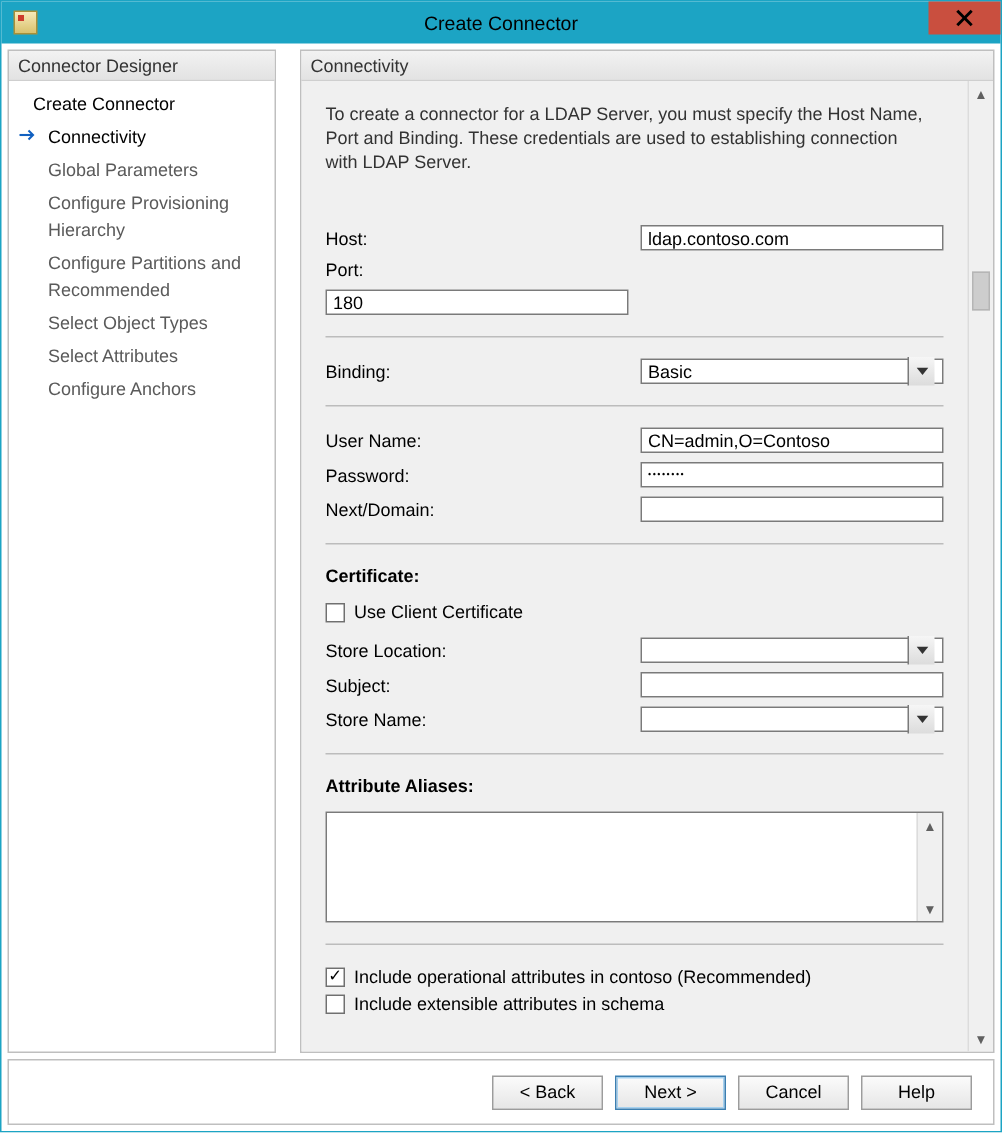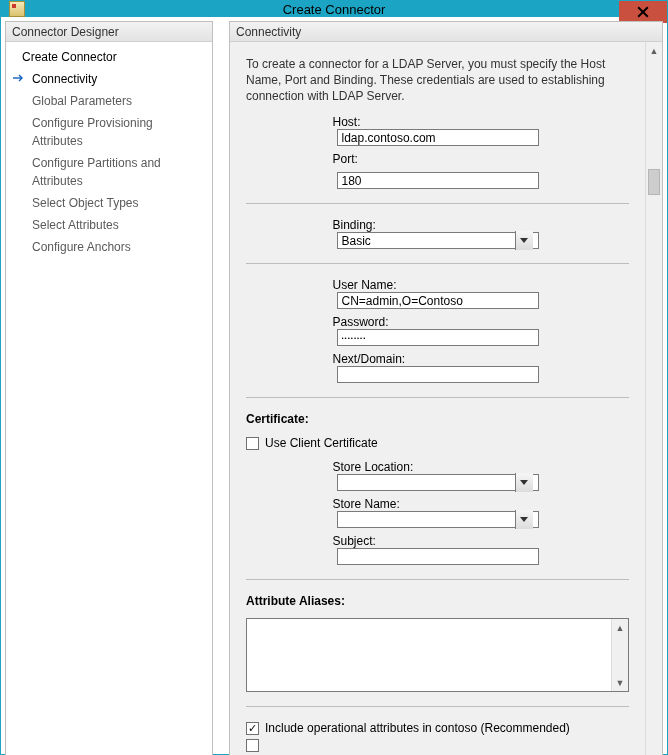--- a/index.html
+++ b/index.html
@@ -139,28 +139,27 @@
   .scroll-track { flex:1; position:relative; }
   .scroll-thumb {
     position:absolute; left:2px; right:2px;
     top:110px; height:26px;
     background:#cdcdcd;
     border:1px solid #b5b5b5;
   }
   .intro {
     color:#333;
     line-height:16px;
-    margin-bottom:11px;
+    margin-bottom:34px;
     padding-right:6px;
   }
   .field-row {
     display:flex;
     align-items:center;
     margin-bottom:6px;
-    flex-direction:column;
   }
   .field-label {
     width:210px;
     color:#000;
   }
   .text-input, .dropdown, .combo {
     height:17px;
     border:1px solid #7a7a7a;
     background:#fff;
     font-family:inherit;
@@ -265,22 +264,22 @@
         <div class="nav">
           <div class="nav-item level0">Create Connector</div>
           <div class="nav-item selected">
             <svg class="arrow" viewBox="0 0 12 12">
               <line x1="1" y1="6" x2="10" y2="6" stroke="#1060c0" stroke-width="1.4"></line>
               <polyline points="7,3 10,6 7,9" fill="none" stroke="#1060c0" stroke-width="1.4"></polyline>
             </svg>
             <span>Connectivity</span>
           </div>
           <div class="nav-item">Global Parameters</div>
-          <div class="nav-item">Configure Provisioning Attributes</div>
-          <div class="nav-item">Configure Partitions and Attributes</div>
+          <div class="nav-item">Configure Provisioning Hierarchy</div>
+          <div class="nav-item">Configure Partitions and Recommended</div>
           <div class="nav-item">Select Object Types</div>
           <div class="nav-item">Select Attributes</div>
           <div class="nav-item">Configure Anchors</div>
         </div>
       </div>
 
       <div class="pane rightpane">
         <div class="pane-header">Connectivity</div>
         <div class="content-scroll">
           <div class="content">
@@ -340,34 +339,34 @@
               <div class="dropdown">
                 <span></span>
                 <div class="dd-btn">
                   <svg width="8" height="6" viewBox="0 0 8 6">
                       <polygon points="0,0 8,0 4,5" fill="#333"></polygon>
                     </svg>
                 </div>
               </div>
             </div>
             <div class="field-row">
+              <div class="field-label">Subject:</div>
+              <input class="text-input" value="" style="">
+            </div>
+            <div class="field-row">
               <div class="field-label">Store Name:</div>
               <div class="combo">
                 <span></span>
                 <div class="dd-btn">
                   <svg width="8" height="6" viewBox="0 0 8 6">
                       <polygon points="0,0 8,0 4,5" fill="#333"></polygon>
                     </svg>
                 </div>
               </div>
             </div>
-            <div class="field-row">
-              <div class="field-label">Subject:</div>
-              <input class="text-input" value="" style="">
-            </div>
 
             <hr class="sep">
 
             <div class="section-label">Attribute Aliases:</div>
             <div class="textarea">
               <div class="ta-body"></div>
               <div class="ta-track">
                 <div class="scroll-btn">▲</div>
                 <div style="flex:1"></div>
                 <div class="scroll-btn">▼</div>
@@ -375,20 +374,21 @@
             </div>
 
             <hr class="sep">
 
             <div class="checkbox-row">
               <div class="cb checked"></div>
               <span>Include operational attributes in contoso (Recommended)</span>
             </div>
             <div class="checkbox-row">
               <div class="cb"></div>
+              <span>Include extensible attributes in schema</span>
             </div>
           </div>
 
           <div class="scrollbar">
             <div class="scroll-btn">▲</div>
             <div class="scroll-track">
               <div class="scroll-thumb"></div>
             </div>
             <div class="scroll-btn">▼</div>
           </div>

